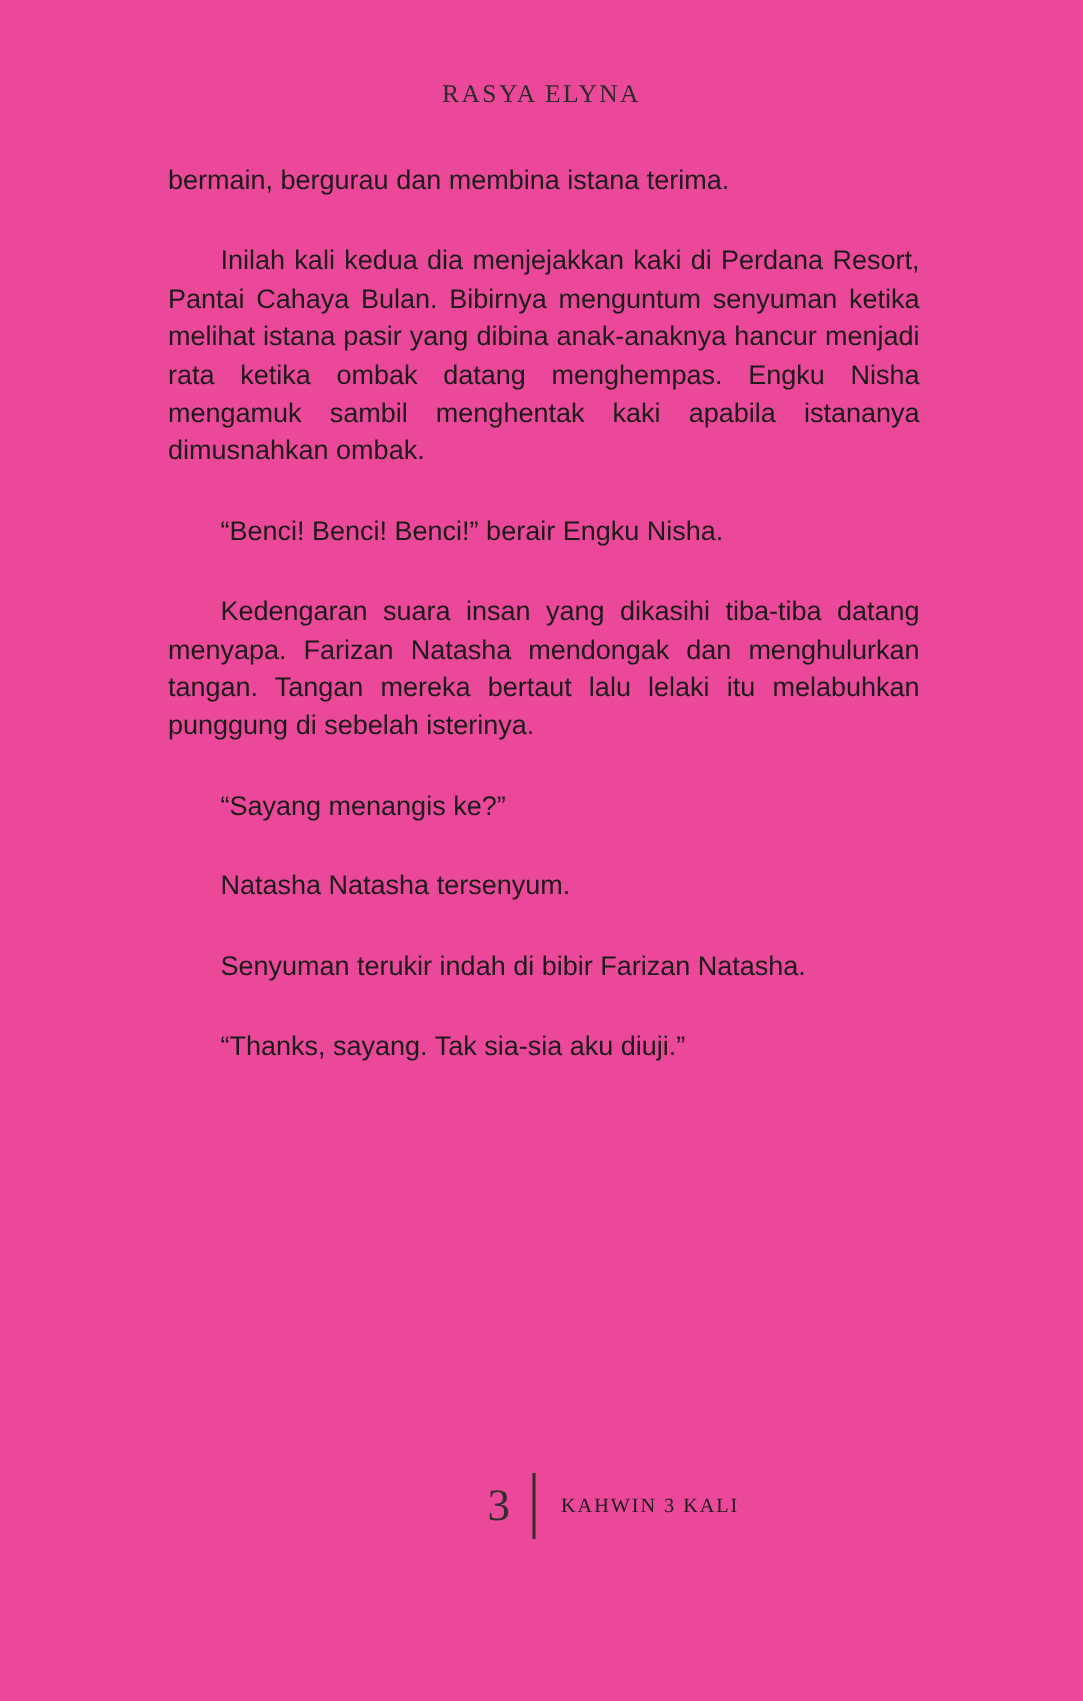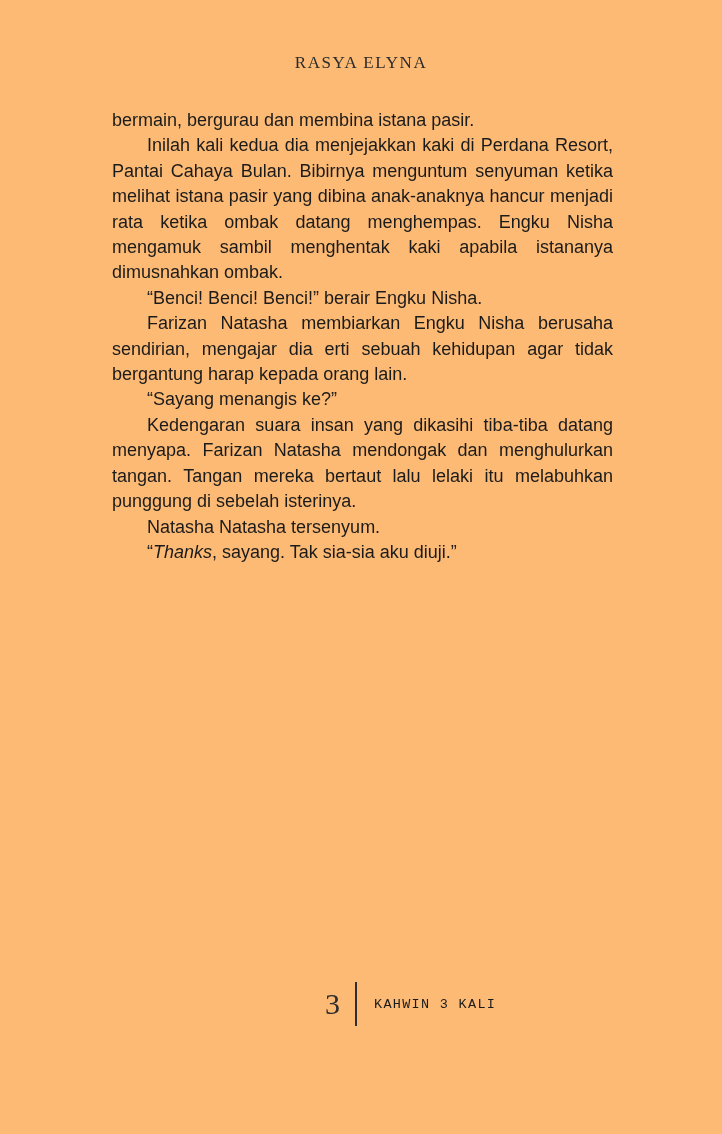--- a/index.html
+++ b/index.html
@@ -4,21 +4,21 @@
 <style>
   html, body {
     margin: 0;
     padding: 0;
     background: #ffffff;
   }
   .page {
     position: relative;
     width: 722px;
     height: 1134px;
-    background: #fdba74;
+    background: #ec4899;
     overflow: hidden;
   }
   .running-header {
     position: absolute;
     top: 53px;
     left: 0;
     width: 722px;
     text-align: center;
     font-family: "Liberation Serif", "DejaVu Serif", serif;
     font-size: 17px;
@@ -35,23 +35,23 @@
     line-height: 25.4px;
     color: #1b1b1b;
     text-align: justify;
   }
   .body-text p {
     margin: 0;
     padding: 0;
   }
   .body-text p.indent {
     text-indent: 35px;
+    margin-top: 28px;
   }
   .body-text span.italic {
-    font-style: italic;
   }
   .footer {
     position: absolute;
     top: 982px;
     left: 325px;
     display: flex;
     align-items: center;
   }
   .page-number {
     font-family: "Liberation Serif", "DejaVu Serif", serif;
@@ -61,42 +61,42 @@
     line-height: 1;
   }
   .footer-divider {
     display: inline-block;
     width: 2px;
     height: 44px;
     background: #2e2e2e;
     margin: 0 17px 0 15px;
   }
   .book-title {
-    font-family: Liberation Mono, monospace;
+    font-family: Liberation Serif, serif;
     font-size: 13.5px;
     letter-spacing: 1.3px;
     color: #1b1b1b;
     text-align: center;
   }
 </style>
 </head>
 <body>
 
 <div class="page">
 
   <div class="running-header">RASYA ELYNA</div>
 
   <div class="body-text">
-      <p><span>bermain, bergurau dan membina istana pasir.</span></p>
+      <p><span>bermain, bergurau dan membina istana terima.</span></p>
       <p class="indent"><span>Inilah kali kedua dia menjejakkan kaki di Perdana Resort, Pantai Cahaya Bulan. Bibirnya menguntum senyuman ketika melihat istana pasir yang dibina anak-anaknya hancur menjadi rata ketika ombak datang menghempas. Engku Nisha mengamuk sambil menghentak kaki apabila istananya dimusnahkan ombak.</span></p>
       <p class="indent"><span>“Benci! Benci! Benci!” berair Engku Nisha.</span></p>
-      <p class="indent"><span>Farizan Natasha membiarkan Engku Nisha berusaha sendirian, mengajar dia erti sebuah kehidupan agar tidak bergantung harap kepada orang lain.</span></p>
+      <p class="indent"><span>Kedengaran suara insan yang dikasihi tiba-tiba datang menyapa. Farizan Natasha mendongak dan menghulurkan tangan. Tangan mereka bertaut lalu lelaki itu melabuhkan punggung di sebelah isterinya.</span></p>
       <p class="indent"><span>“Sayang menangis ke?”</span></p>
-      <p class="indent"><span>Kedengaran suara insan yang dikasihi tiba-tiba datang menyapa. Farizan Natasha mendongak dan menghulurkan tangan. Tangan mereka bertaut lalu lelaki itu melabuhkan punggung di sebelah isterinya.</span></p>
       <p class="indent"><span>Natasha Natasha tersenyum.</span></p>
+      <p class="indent"><span>Senyuman terukir indah di bibir Farizan Natasha.</span></p>
       <p class="indent"><span>“</span><span class="italic">Thanks</span><span>, sayang. Tak sia-sia aku diuji.”</span></p>
     </div>
 
   <div class="footer">
     <span class="page-number">3</span>
     <span class="footer-divider"></span>
     <span class="book-title">KAHWIN 3 KALI</span>
   </div>
 
 </div>

